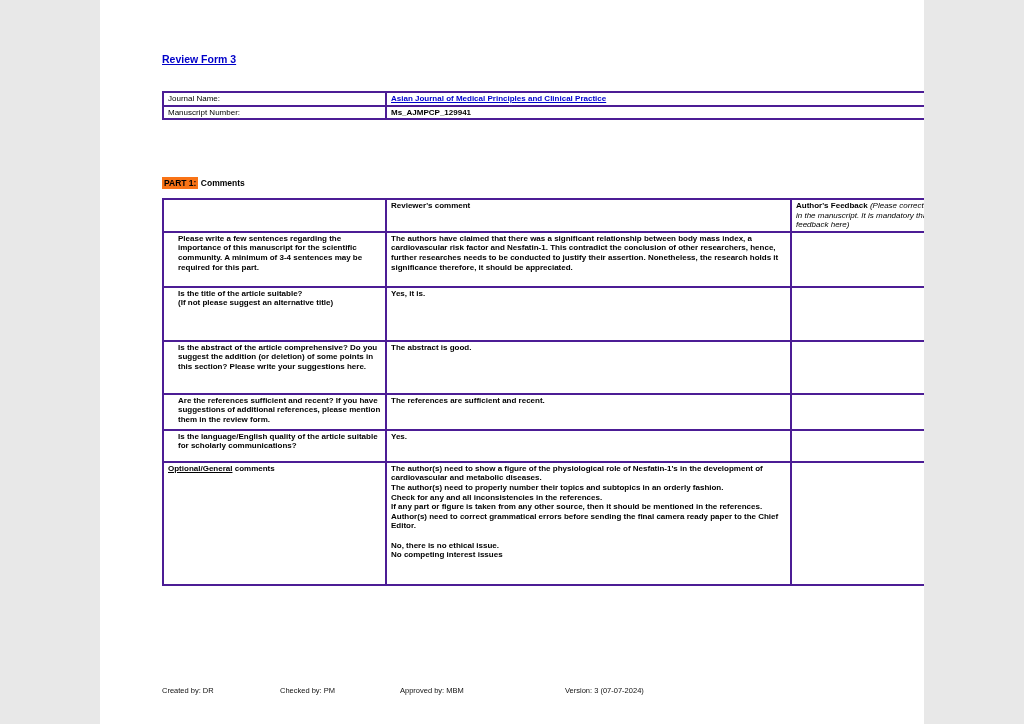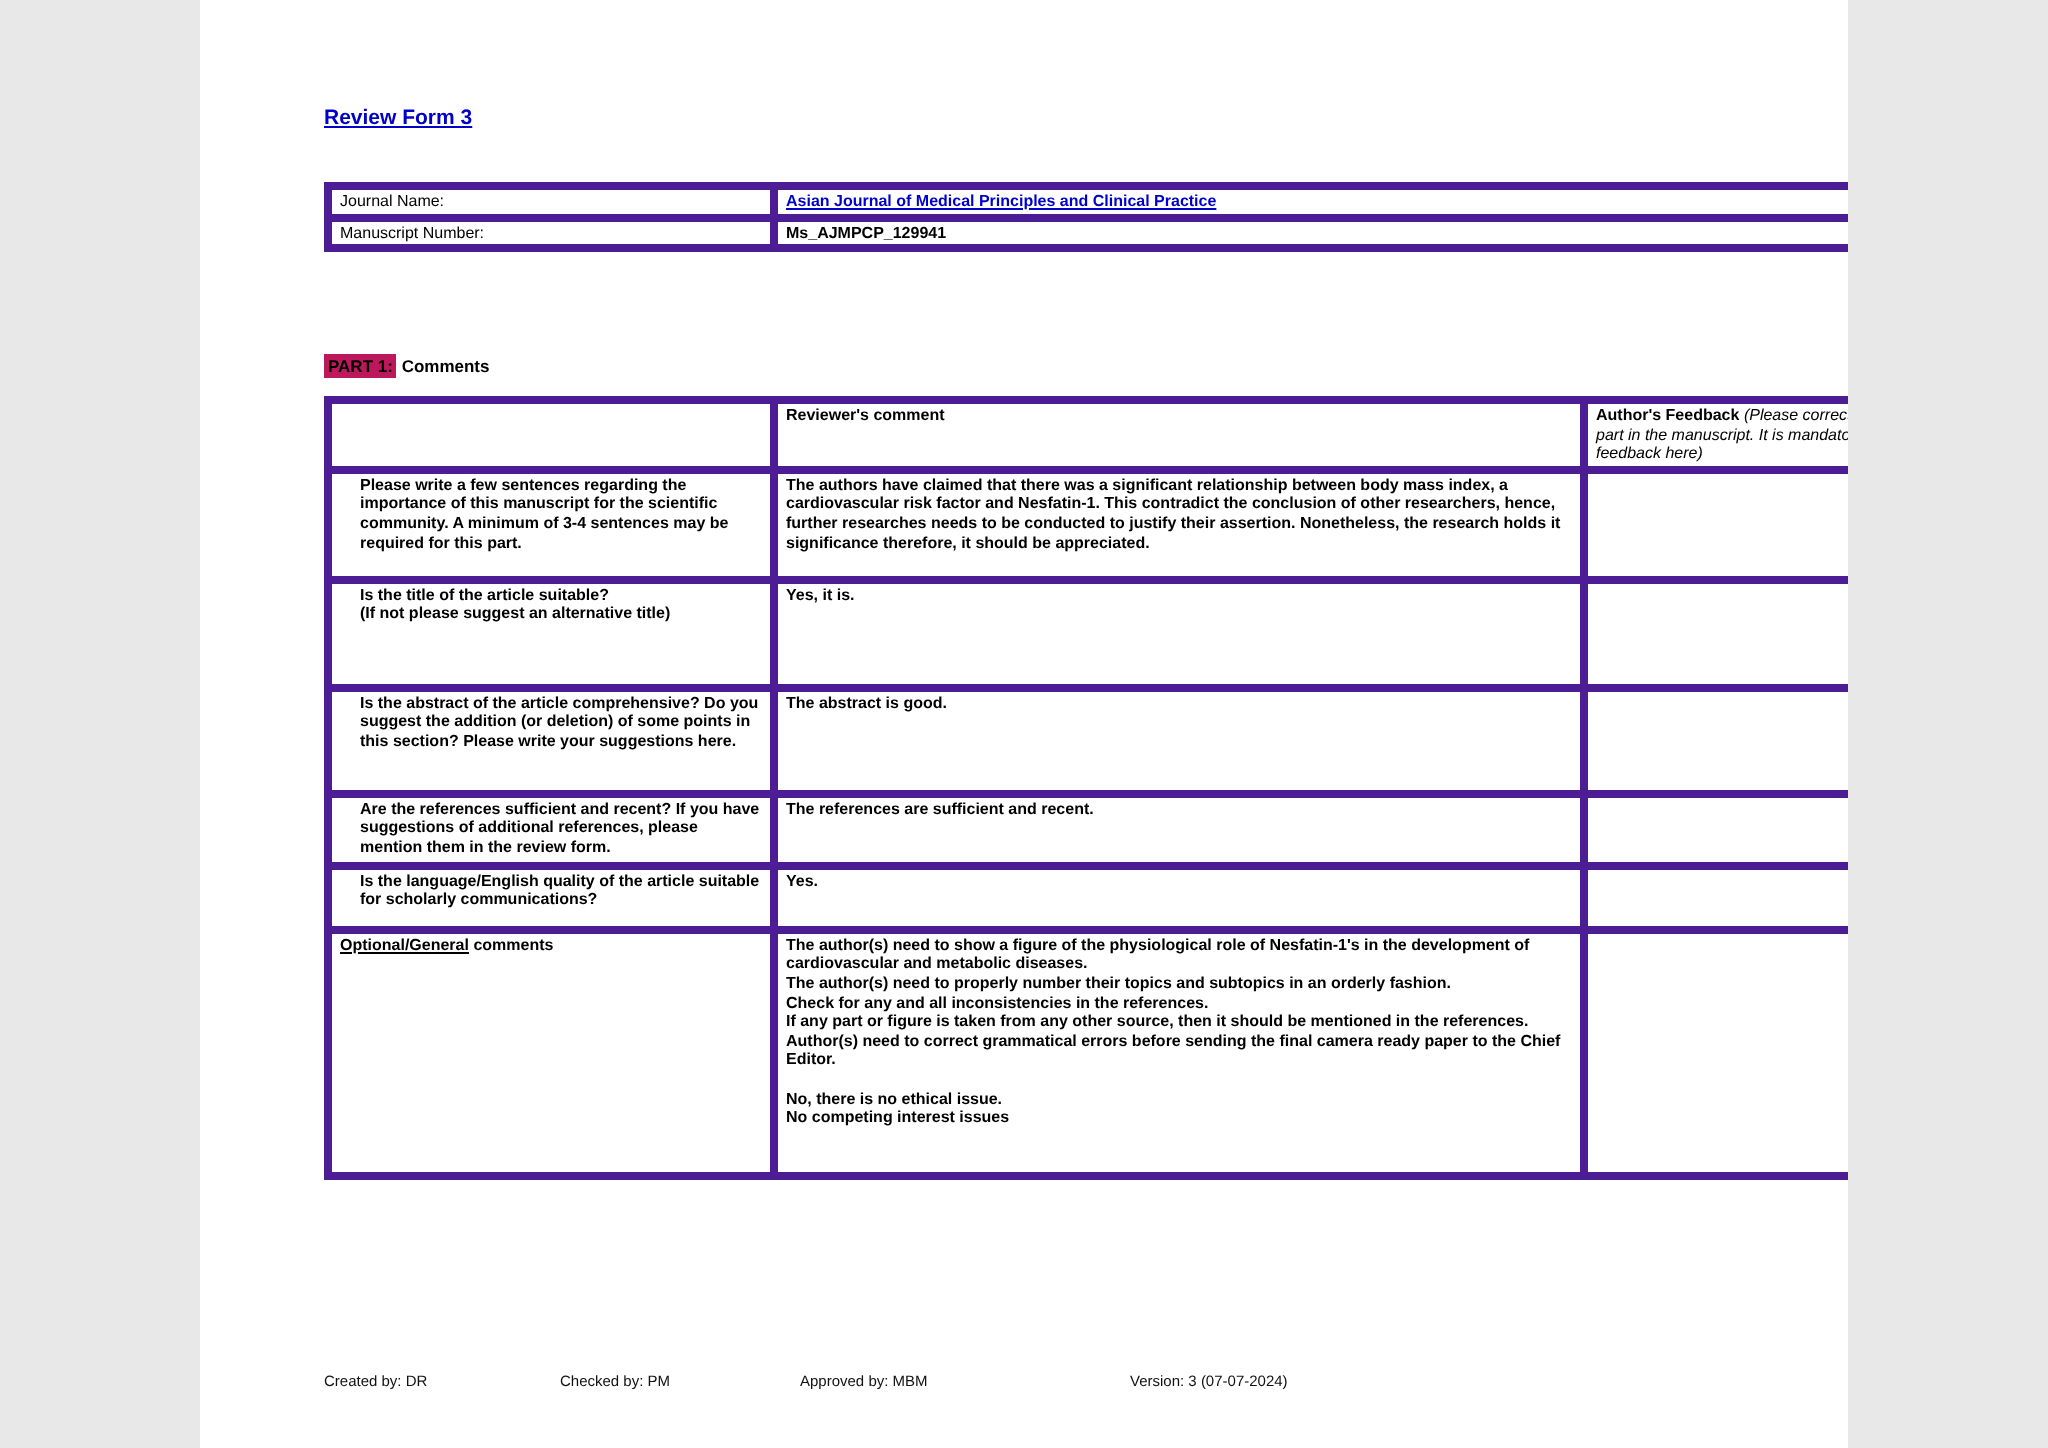--- a/index.html
+++ b/index.html
@@ -8,35 +8,35 @@
     position:relative; width:824px; height:724px; background:#ffffff;
     font-family:"Liberation Sans", sans-serif; color:#000;
     margin:0 auto; overflow:hidden;
   }
   .page-title {
     position:absolute; left:62px; top:53px;
     font-size:10.5px; font-weight:bold; text-decoration:underline; color:#0000C8;
   }
   table { border-collapse:collapse; table-layout:fixed; }
   td {
-    border:4px solid #4c1d95; vertical-align:top;
+    border:2px solid #4c1d95; vertical-align:top;
     font-size:8px; line-height:9.6px; padding:1px 4px;
   }
   .info-table { position:absolute; left:62px; top:91px; width:901px; }
   .info-table .label { font-weight:normal; }
   .info-table .value { font-weight:bold; }
   .link { color:#0000CC; text-decoration:underline; font-weight:bold; cursor:pointer; }
   .ir1 td { height:13px; }
   .ir2 td { height:13px; }
   .ir3 td { height:28px; }
   .ir4 td { height:13px; }
   .pad-top { padding-top:10px; }
 
   .part-line { position:absolute; left:62px; top:178px; font-size:8.5px; font-weight:bold; }
-  .hl { background:#be185d; padding:1px 2px; }
+  .hl { background:#f97316; padding:1px 2px; }
 
   .comments-table { position:absolute; left:62px; top:198px; width:901px; }
   .comments-table td { font-weight:bold; }
   .hdr td { height:30px; }
   .note { font-style:italic; font-weight:normal;text-align:center; }
   .q { padding-left:14px; }
   .pre { white-space:pre-line; }
   .r0 td { height:55px; }
   .r1 td { height:54px; }
   .r2 td { height:53px; }

